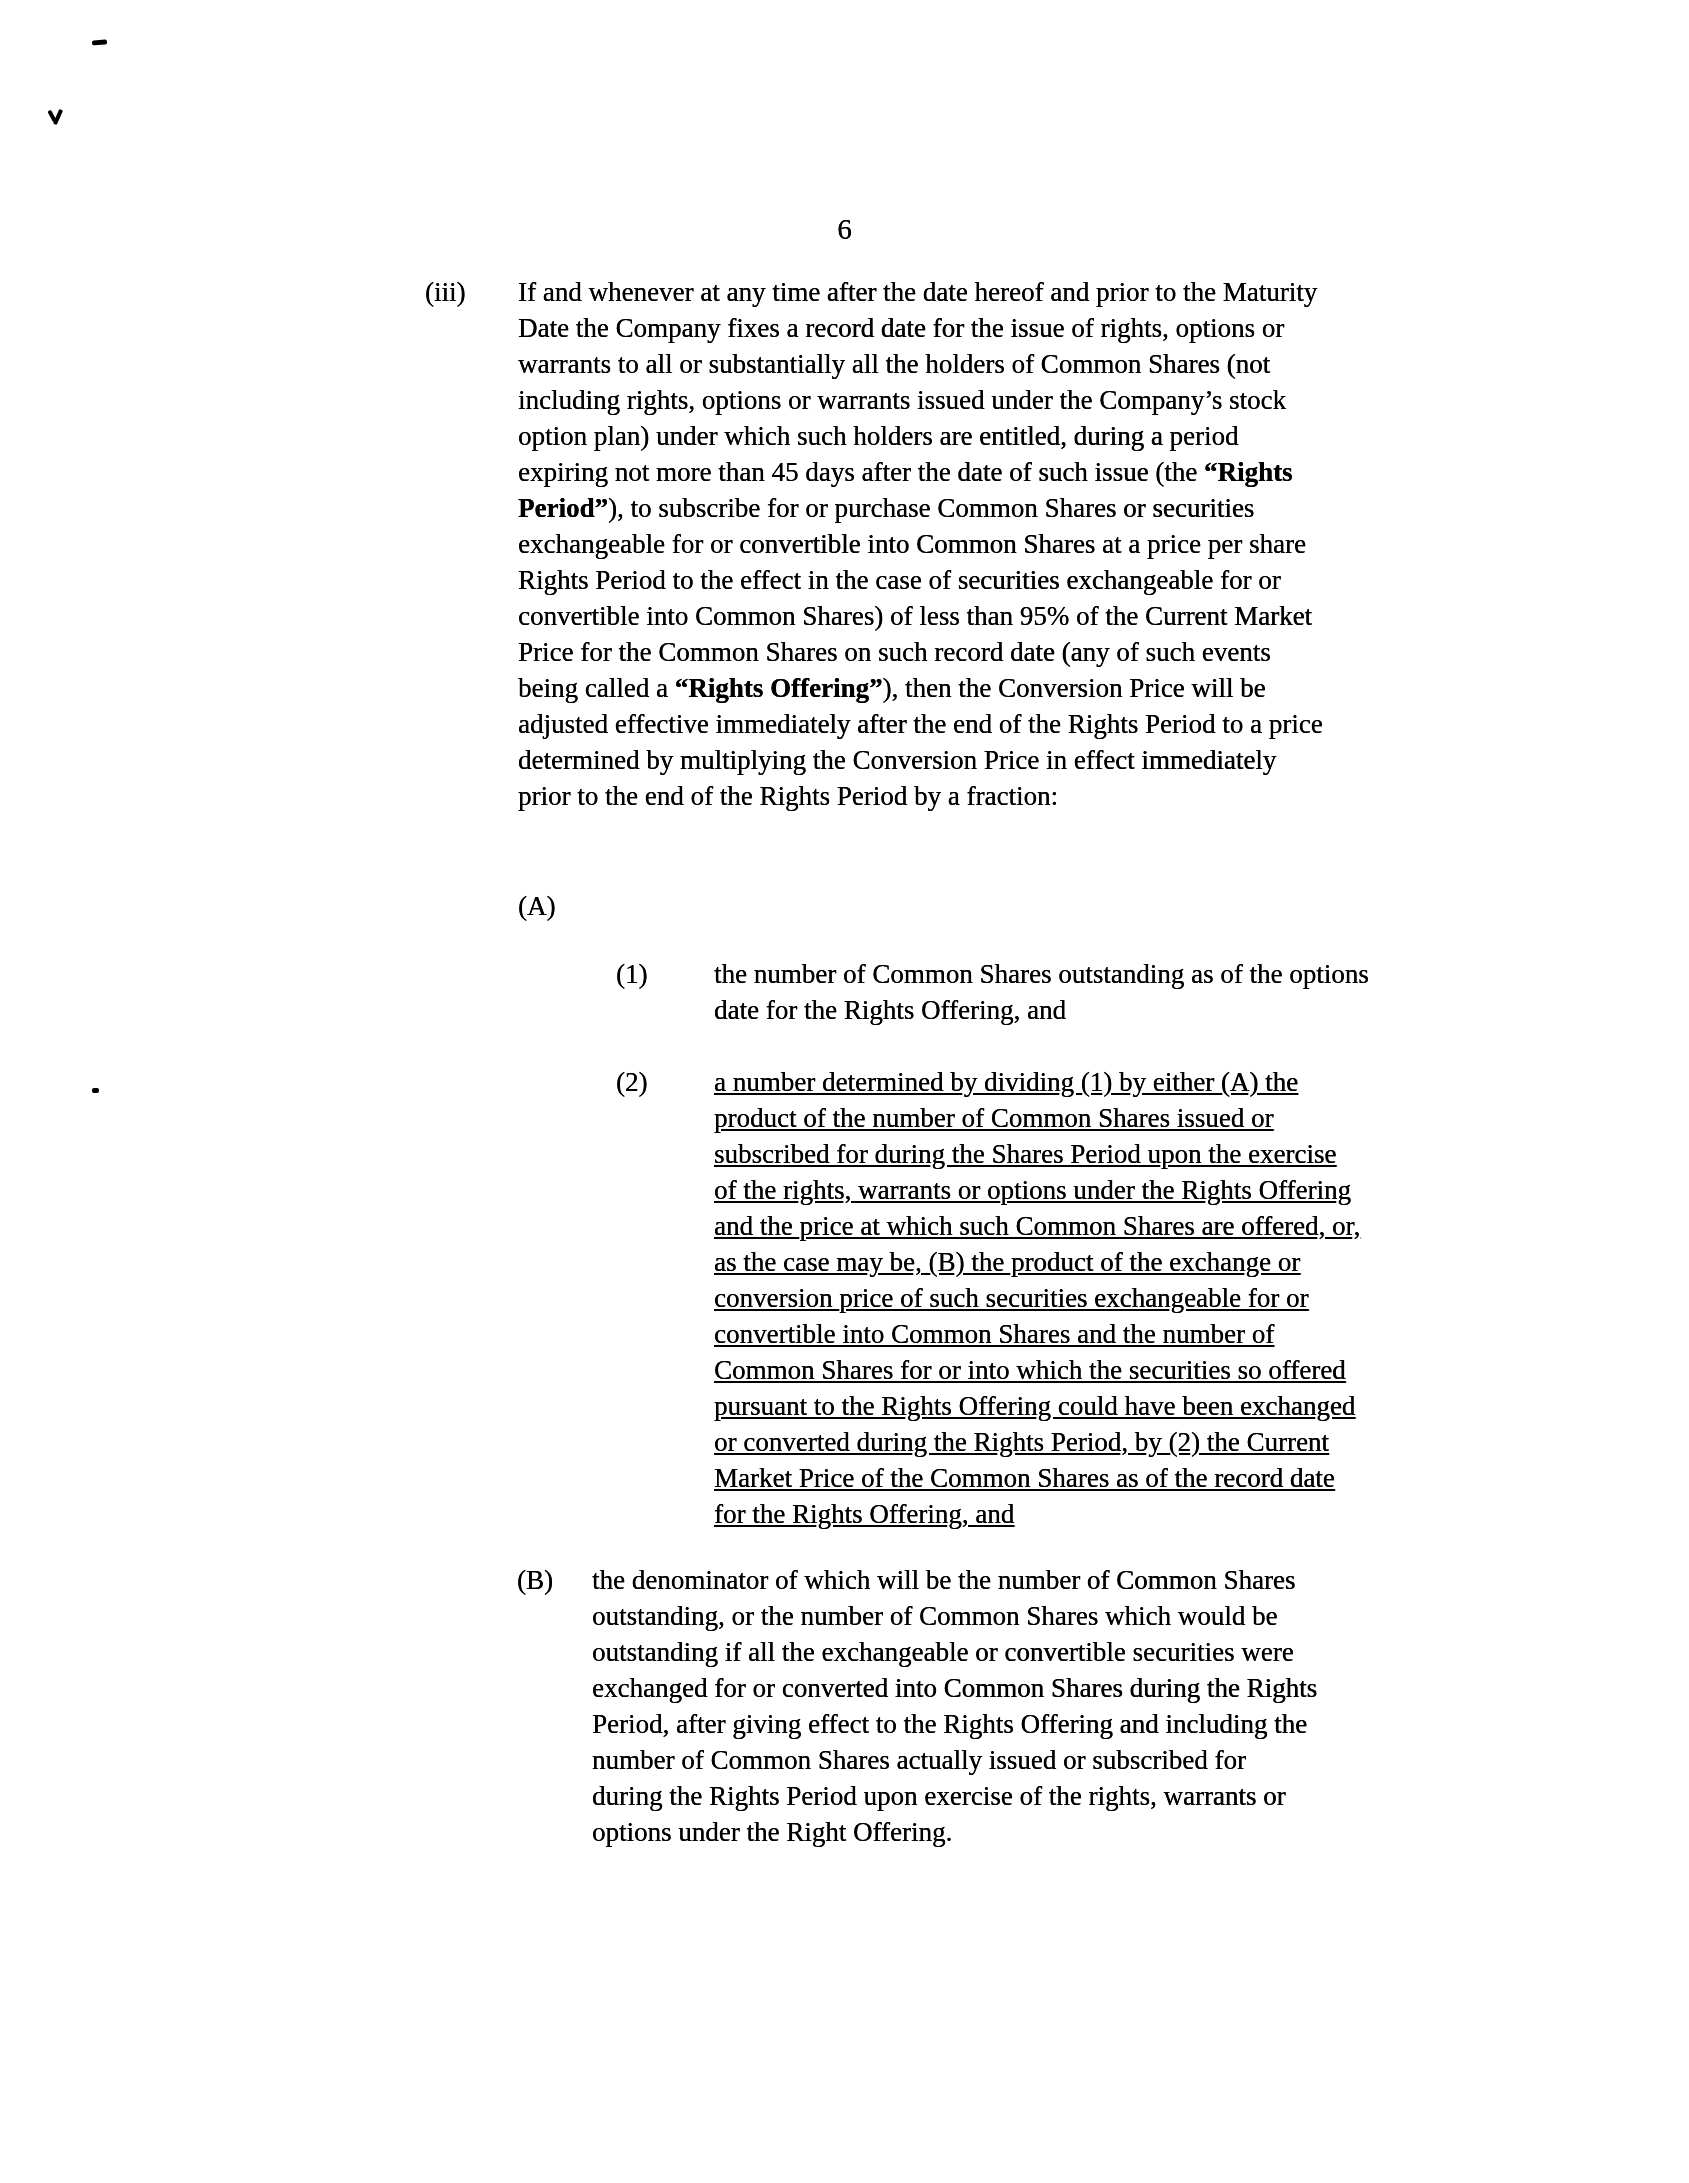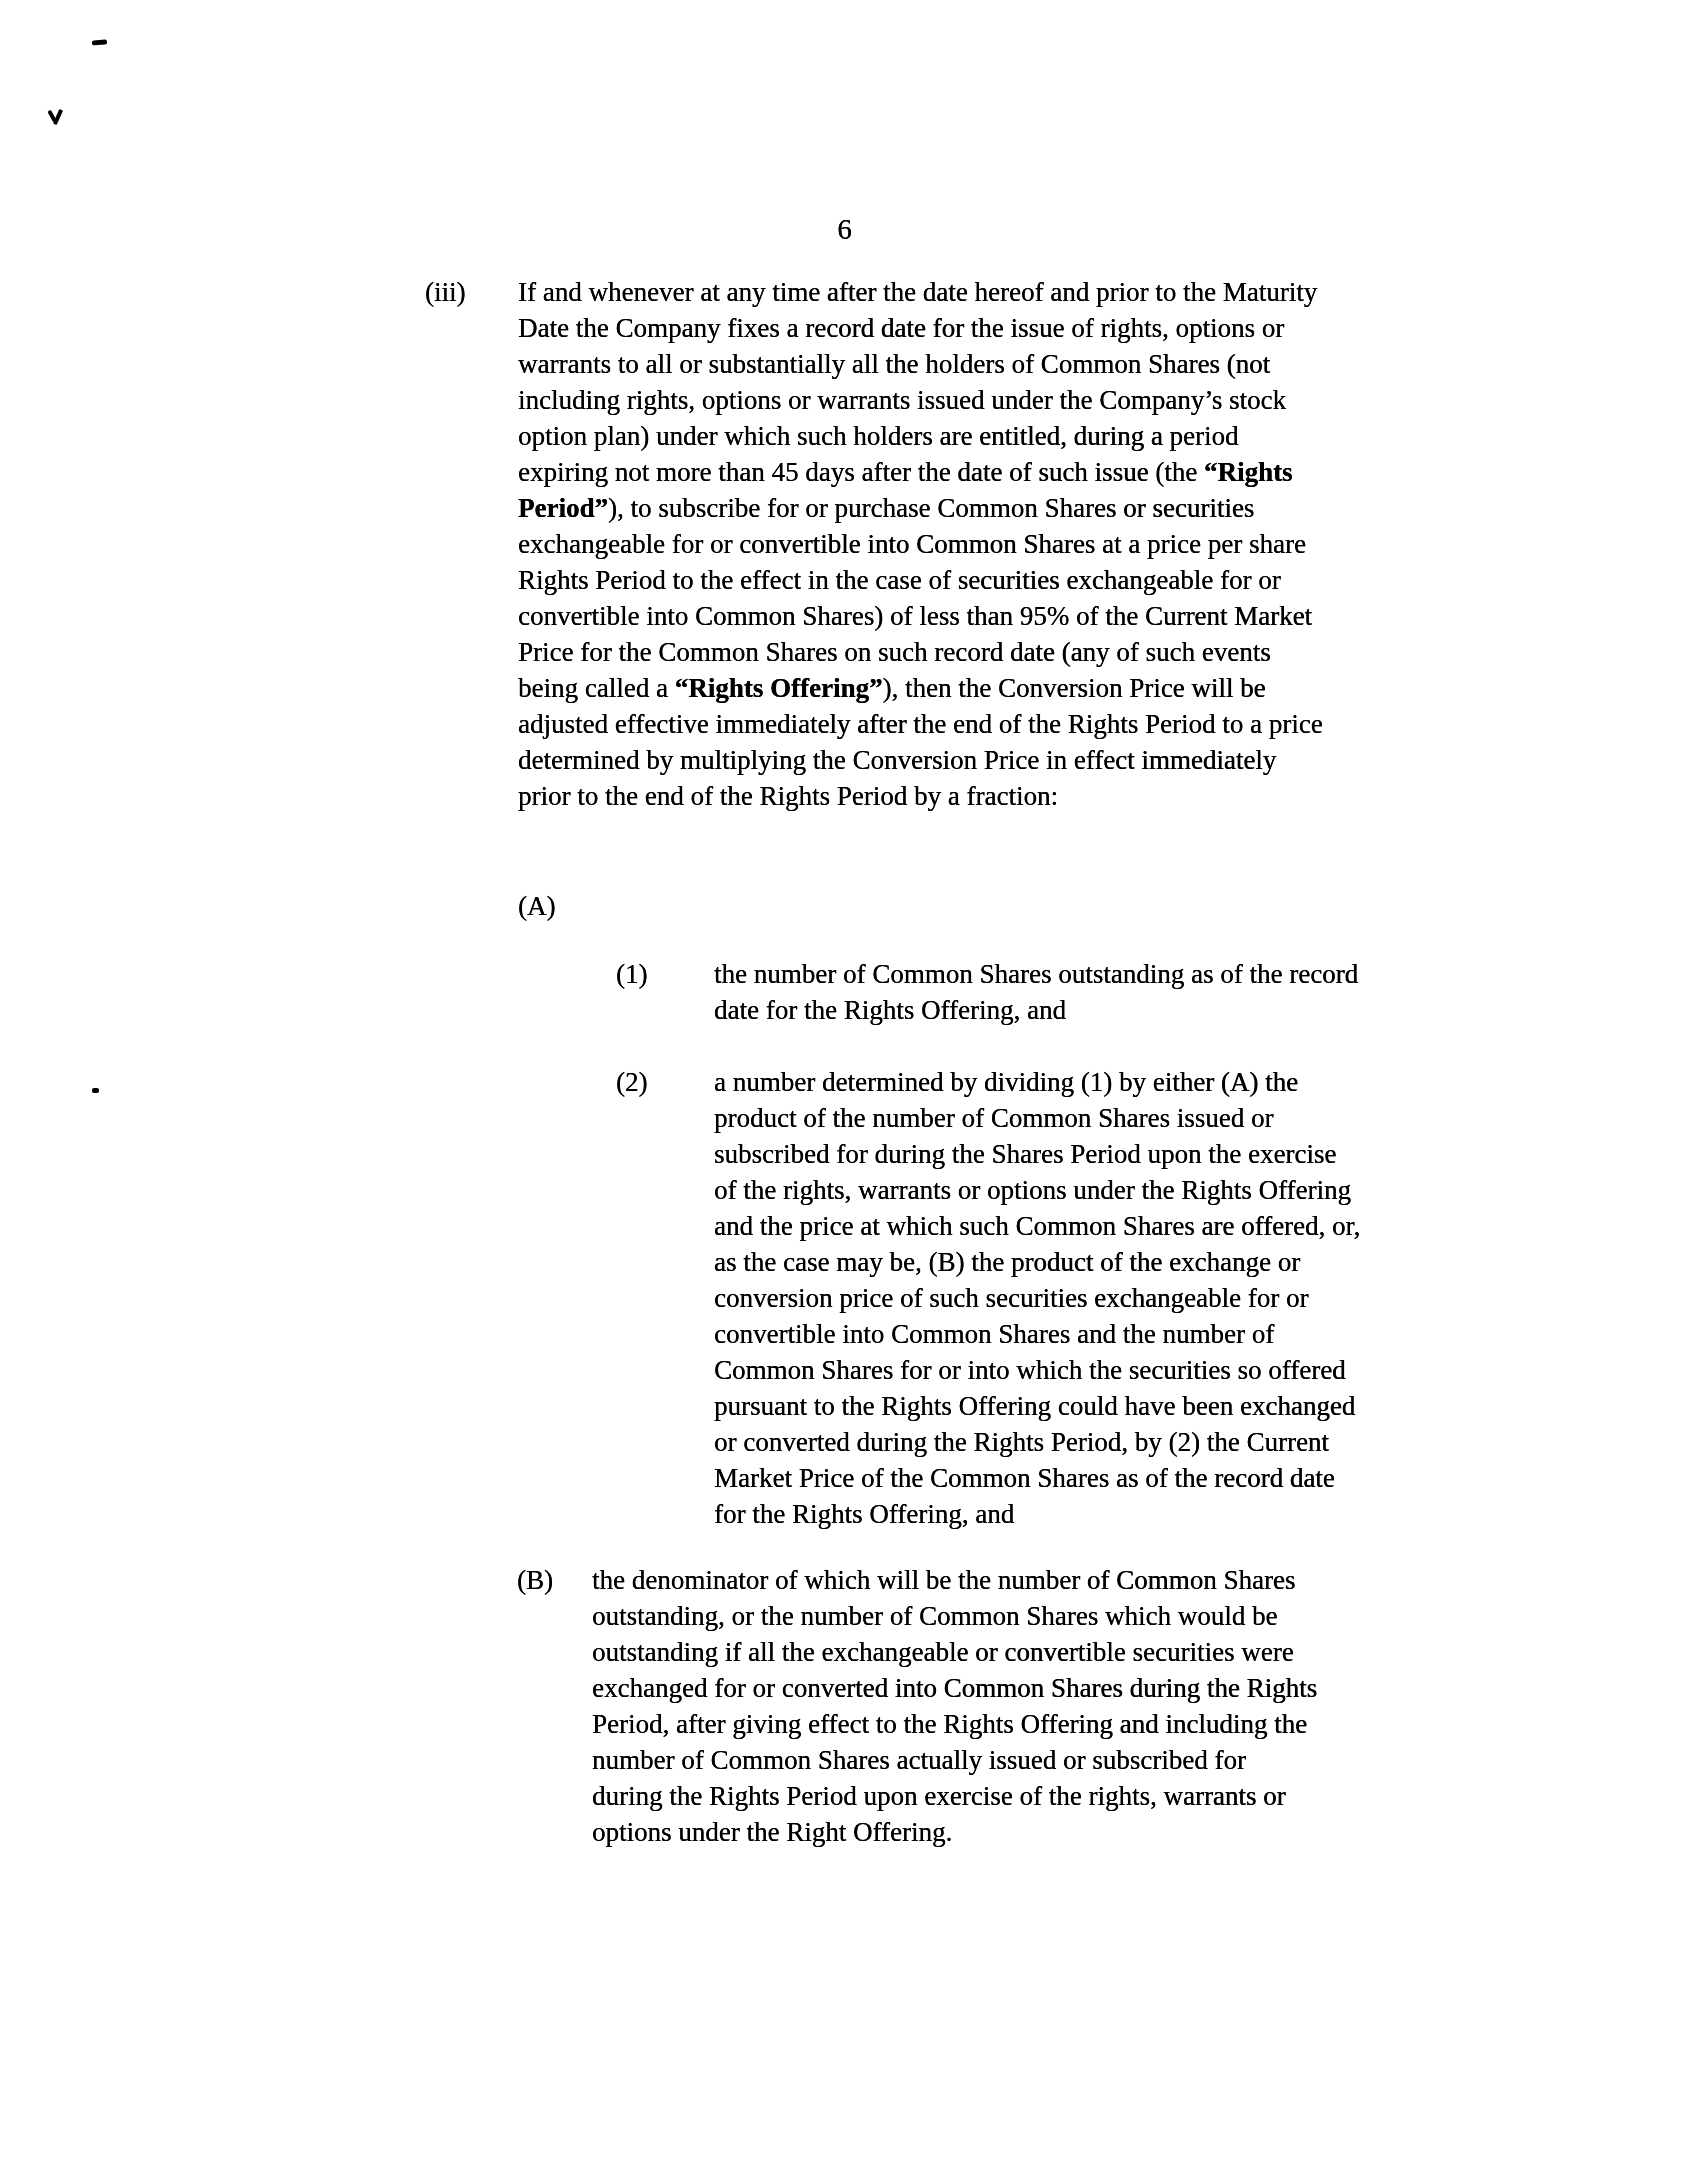--- a/index.html
+++ b/index.html
@@ -76,26 +76,26 @@
     <div class="ln"><span>being called a </span><b>“Rights Offering”</b><span>), then the Conversion Price will be</span></div>
     <div class="ln">adjusted effective immediately after the end of the Rights Period to a price</div>
     <div class="ln">determined by multiplying the Conversion Price in effect immediately</div>
     <div class="ln">prior to the end of the Rights Period by a fraction:</div>
   </div>
 
   <div class="lbl" style="left:518px; top:888px;">(A)</div>
 
   <div class="lbl" style="left:616px; top:956px;">(1)</div>
   <div class="body-block" style="left:714px; top:956px;">
-    <div class="ln">the number of Common Shares outstanding as of the record</div>
+    <div class="ln">the number of Common Shares outstanding as of the options</div>
     <div class="ln">date for the Rights Offering, and</div>
   </div>
 
   <div class="lbl" style="left:616px; top:1064px;">(2)</div>
-  <div class="body-block" style="left:714px; top:1064px;">
+  <div class="body-block" style="left:714px; top:1064px;text-decoration:underline;">
     <div class="ln">a number determined by dividing (1) by either (A) the</div>
     <div class="ln">product of the number of Common Shares issued or</div>
     <div class="ln">subscribed for during the Shares Period upon the exercise</div>
     <div class="ln">of the rights, warrants or options under the Rights Offering</div>
     <div class="ln">and the price at which such Common Shares are offered, or,</div>
     <div class="ln">as the case may be, (B) the product of the exchange or</div>
     <div class="ln">conversion price of such securities exchangeable for or</div>
     <div class="ln">convertible into Common Shares and the number of</div>
     <div class="ln">Common Shares for or into which the securities so offered</div>
     <div class="ln">pursuant to the Rights Offering could have been exchanged</div>

